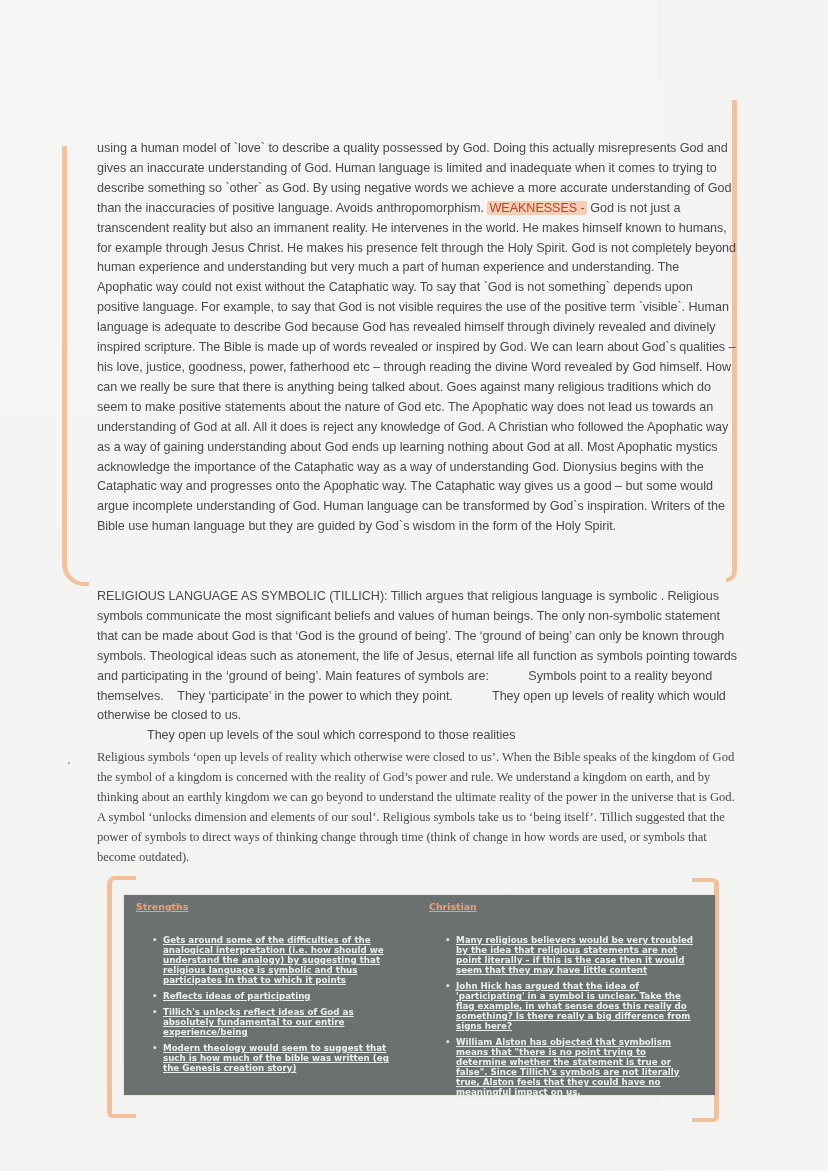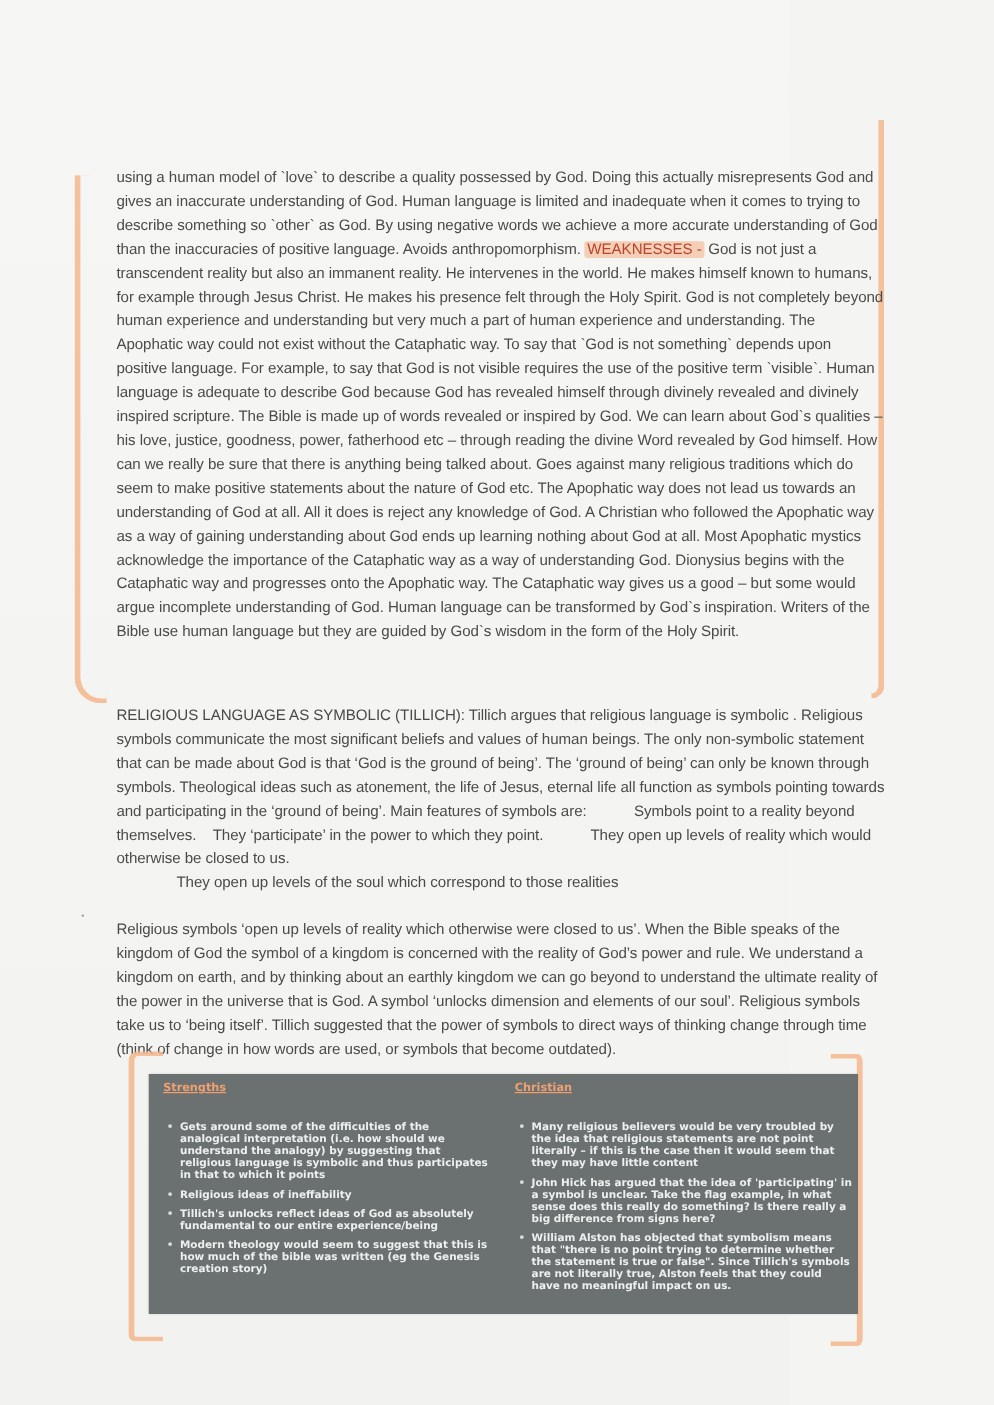--- a/index.html
+++ b/index.html
@@ -18,21 +18,21 @@
       position: absolute;
       left: 97px;
       width: 640px;
       color: #4a4a4a;
       font-size: 12.6px;
       line-height: 19.9px;
       letter-spacing: -0.05px;
     }
     #para1 { top: 139px; }
     #para2 { top: 587px; }
-    #para3 { top: 765px; }
+    #para3 { top: 748px; font-family: Liberation Serif, serif; }
     .hl {
       background: rgba(244, 160, 110, 0.45);
       color: #b8452a;
       padding: 0 2px;
       border-radius: 2px;
     }
     .indent { display: inline-block; width: 50px; }
     .indent-sm { display: inline-block; width: 36px; }
     .gray-box {
       position: absolute;
@@ -51,21 +51,21 @@
       line-height: 10px;
     }
     .col.left { left: 12px; width: 275px; }
     .col.right { left: 305px; width: 285px; }
     .col-title {
       color: #f0a070;
       text-decoration: underline;
       font-size: 9.4px;
       margin-bottom: 23px;
     }
-    .col ul { list-style: none; margin: 3px; padding: 0; }
+    .col ul { list-style: none; margin: 16px; padding: 0; text-decoration: underline; }
     .col li {
       position: relative;
       padding-left: 11px;
       margin-bottom: 6px;
     }
     .col li::before {
       content: "•";
       position: absolute; left: 0; top: 0;
       color: #d8dcdb;
     }
@@ -109,23 +109,23 @@
   <div class="text-block" id="para3">Religious symbols ‘open up levels of reality which otherwise were closed to us’. When the Bible speaks of the kingdom of God the symbol of a kingdom is concerned with the reality of God’s power and rule. We understand a kingdom on earth, and by thinking about an earthly kingdom we can go beyond to understand the ultimate reality of the power in the universe that is God. A symbol ‘unlocks dimension and elements of our soul’.  Religious symbols take us to ‘being itself’. Tillich suggested that the power of symbols to direct ways of thinking change through time (think of change in how words are used, or symbols that become outdated).</div>
 
   <div class="bracket" id="bracket-left-box"></div>
   <div class="bracket" id="bracket-right-box"></div>
 
   <div class="gray-box">
     <div class="col left">
       <div class="col-title">Strengths</div>
       <ul>
         <li>Gets around some of the difficulties of the analogical interpretation (i.e. how should we understand the analogy) by suggesting that religious language is symbolic and thus participates in that to which it points</li>
-        <li>Religious ideas of ineffability</li>
+        <li>Reflects ideas of participating</li>
         <li>Tillich's unlocks reflect ideas of God as absolutely fundamental to our entire experience/being</li>
-        <li>Modern theology would seem to suggest that this is how much of the bible was written (eg the Genesis creation story)</li>
+        <li>Modern theology would seem to suggest that such is how much of the bible was written (eg the Genesis creation story)</li>
       </ul>
     </div>
     <div class="col right">
       <div class="col-title">Christian</div>
       <ul>
         <li>Many religious believers would be very troubled by the idea that religious statements are not point literally – if this is the case then it would seem that they may have little content</li>
         <li>John Hick has argued that the idea of 'participating' in a symbol is unclear. Take the flag example, in what sense does this really do something? Is there really a big difference from signs here?</li>
         <li>William Alston has objected that symbolism means that "there is no point trying to determine whether the statement is true or false". Since Tillich's symbols are not literally true, Alston feels that they could have no meaningful impact on us.</li>
       </ul>
     </div>

